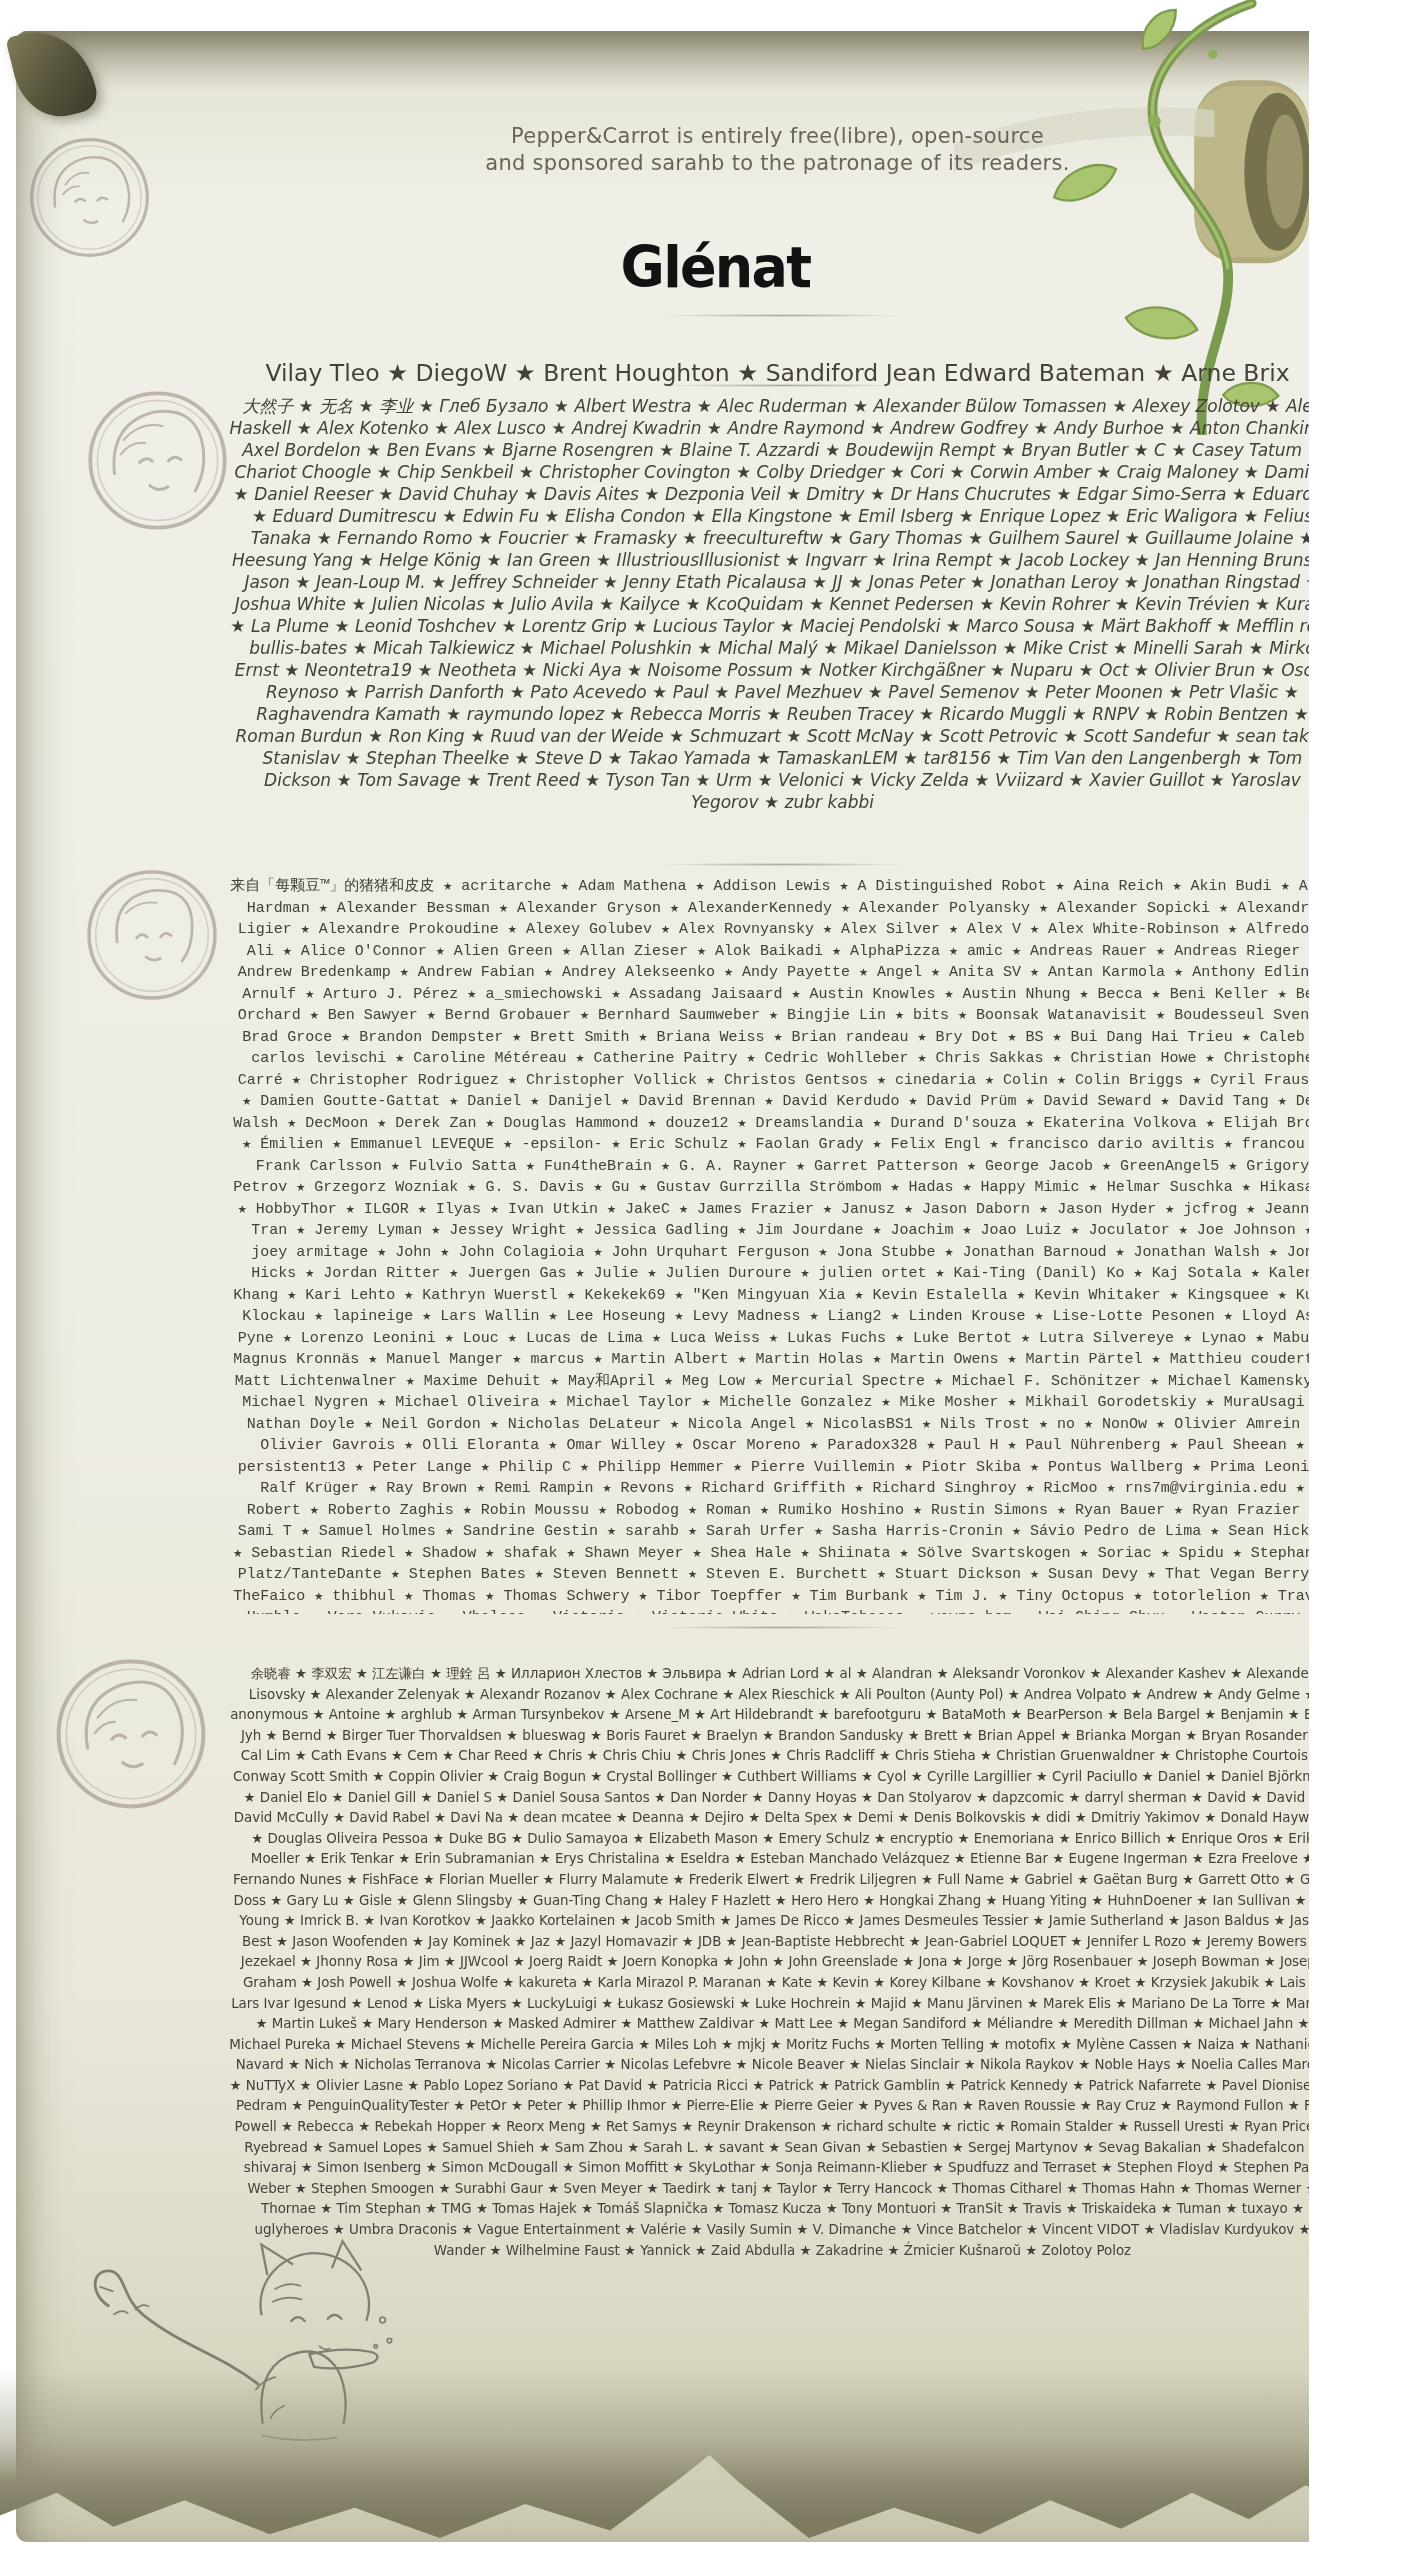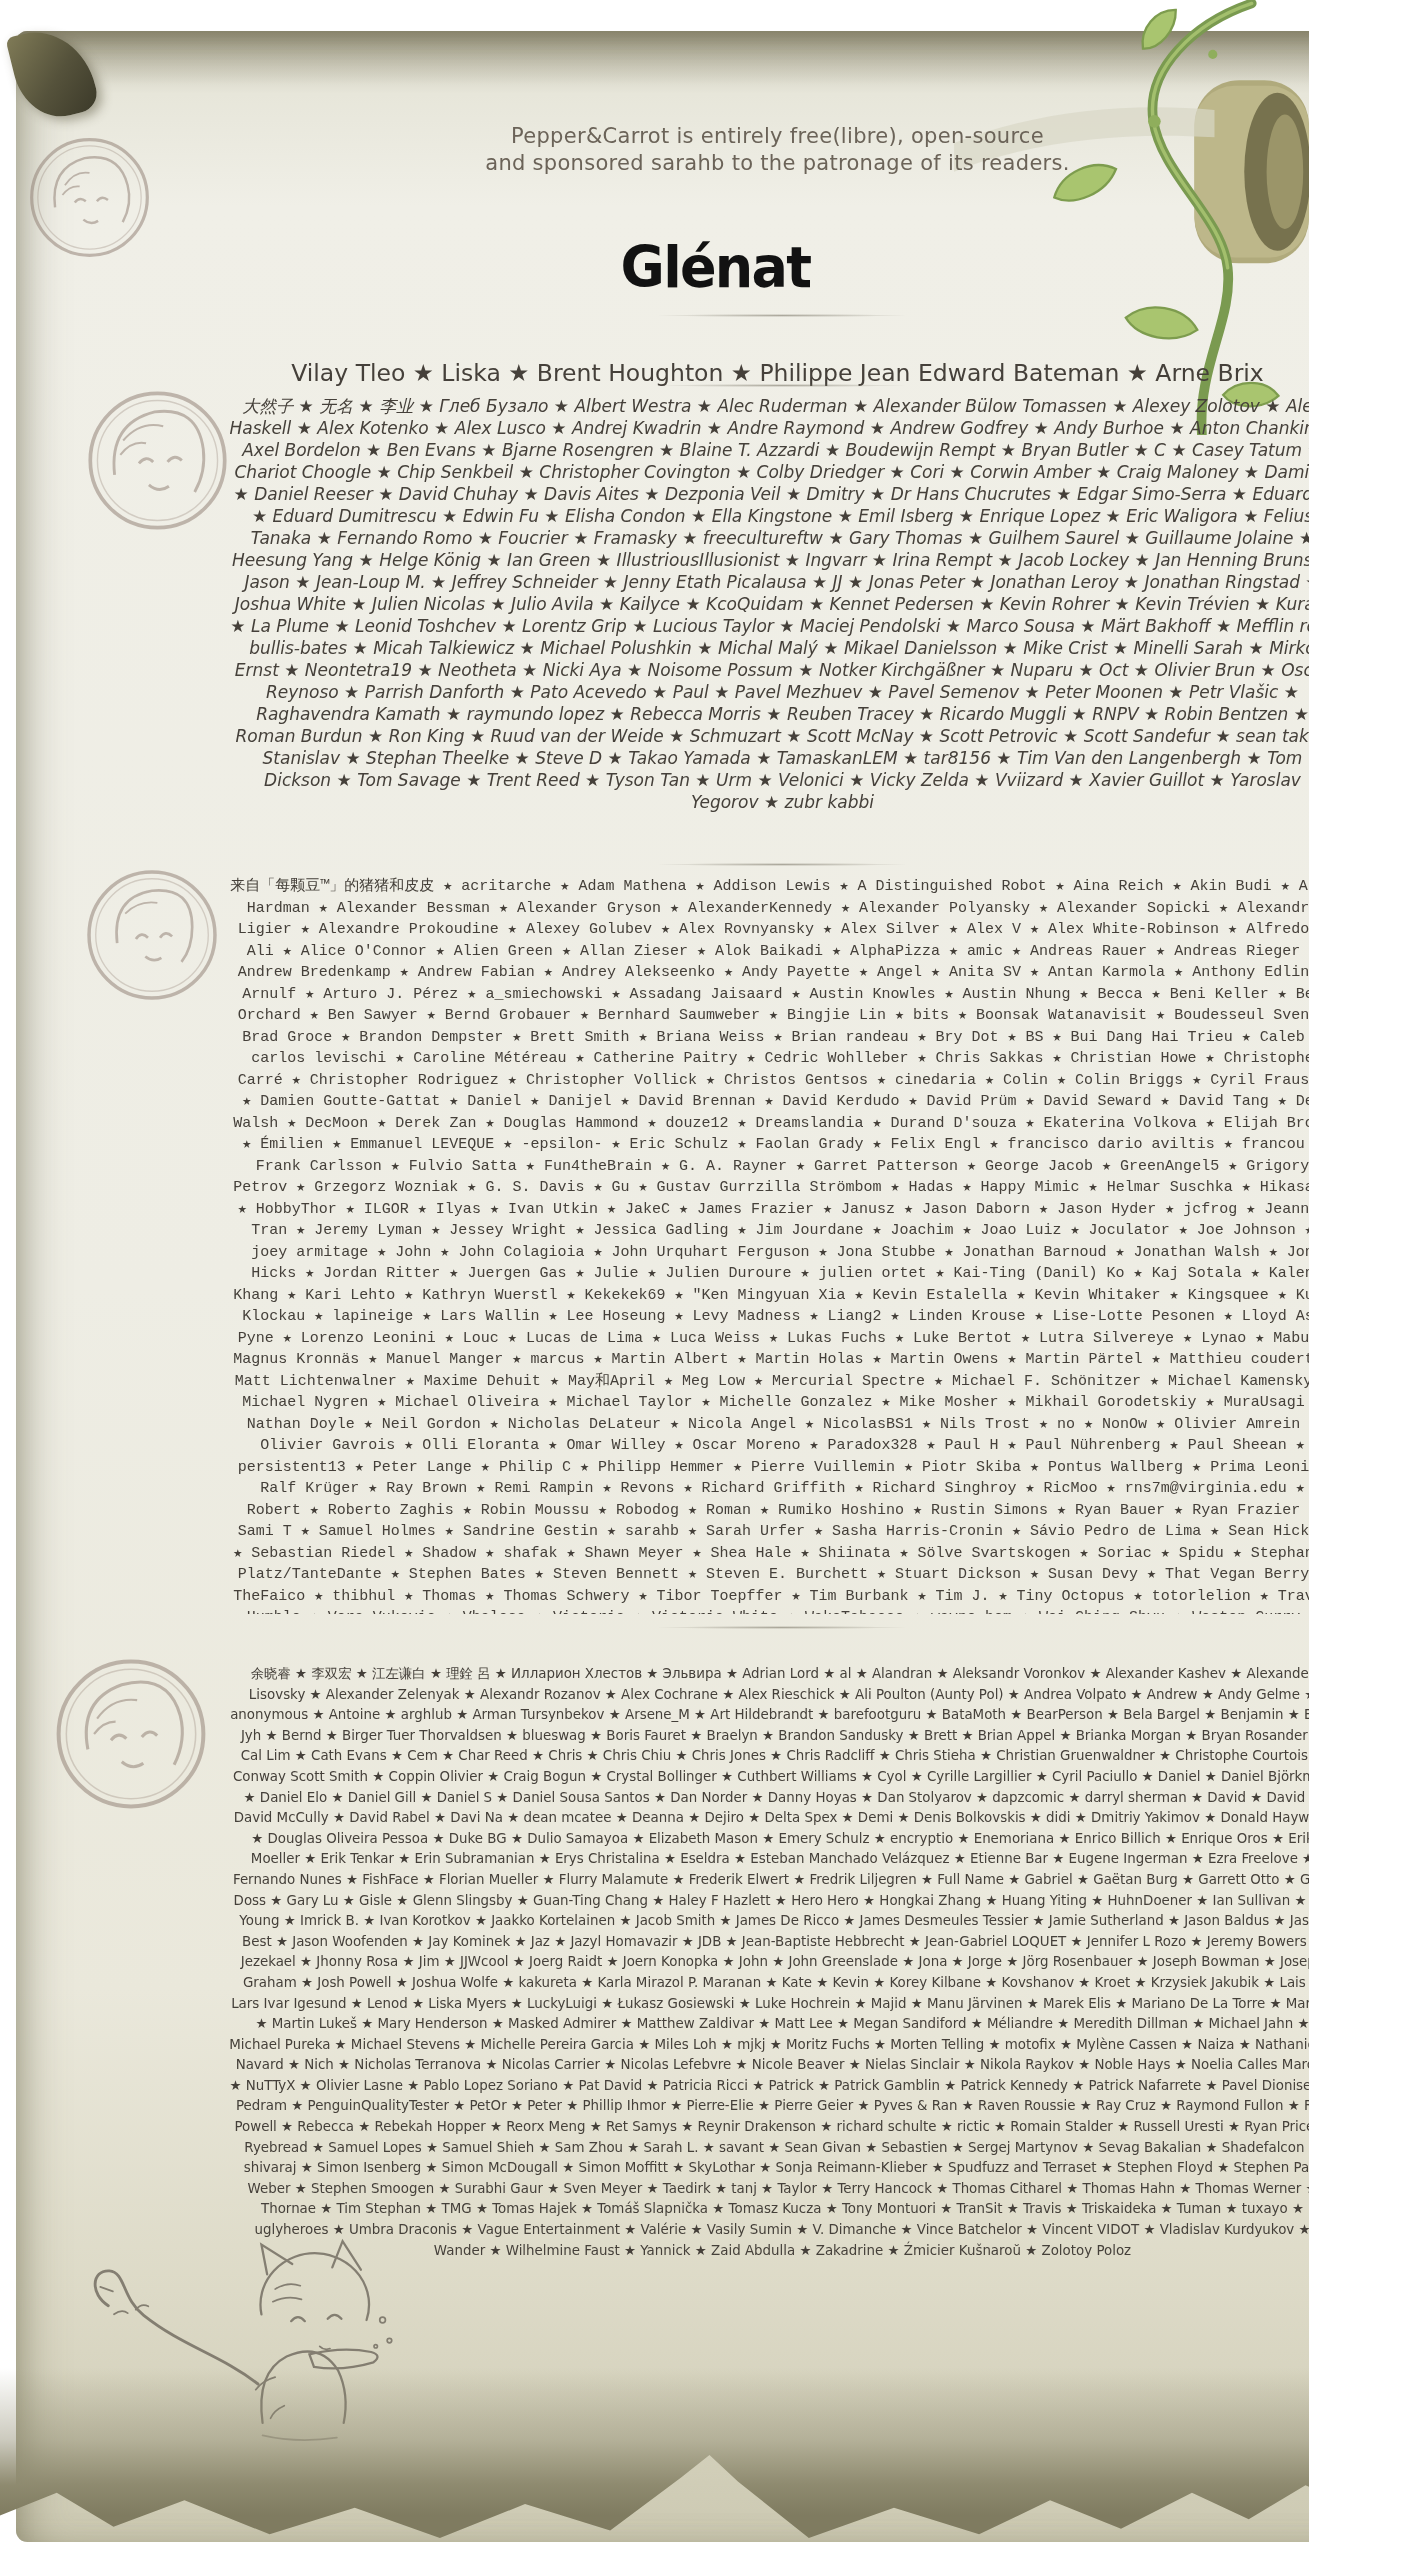--- a/index.html
+++ b/index.html
@@ -122,21 +122,21 @@
     <path d="M330,352 q60,14 130,4" stroke-width="3" opacity=".6"></path>
   </svg>
 
   <p class="intro-line" style="top:124px">Pepper&amp;Carrot is entirely free(libre), open-source</p>
   <p class="intro-line" style="top:151px">and sponsored sarahb to the patronage of its readers.</p>
 
   <p class="logo">Glénat</p>
 
   <div class="divider" style="top:314px"></div>
 
-  <p class="feat" style="top:359px">Vilay Tleo ★ Liska ★ Brent Houghton ★ Philippe Jean Edward Bateman ★ Arne Brix</p>
+  <p class="feat" style="top:359px">Vilay Tleo ★ DiegoW ★ Brent Houghton ★ Sandiford Jean Edward Bateman ★ Arne Brix</p>
 
   <div class="divider" style="top:384px"></div>
 
   <p class="names g1">大然子 ★ 无名 ★ 李业 ★ Глеб Бузало ★ Albert Westra ★ Alec Ruderman ★ Alexander Bülow Tomassen ★ Alexey Zolotov ★ Alex Haskell ★ Alex Kotenko ★ Alex Lusco ★ Andrej Kwadrin ★ Andre Raymond ★ Andrew Godfrey ★ Andy Burhoe ★ Anton Chankin ★ Axel Bordelon ★ Ben Evans ★ Bjarne Rosengren ★ Blaine T. Azzardi ★ Boudewijn Rempt ★ Bryan Butler ★ C ★ Casey Tatum ★ Chariot Choogle ★ Chip Senkbeil ★ Christopher Covington ★ Colby Driedger ★ Cori ★ Corwin Amber ★ Craig Maloney ★ Damien ★ Daniel Reeser ★ David Chuhay ★ Davis Aites ★ Dezponia Veil ★ Dmitry ★ Dr Hans Chucrutes ★ Edgar Simo-Serra ★ Eduard D ★ Eduard Dumitrescu ★ Edwin Fu ★ Elisha Condon ★ Ella Kingstone ★ Emil Isberg ★ Enrique Lopez ★ Eric Waligora ★ Felius Tanaka ★ Fernando Romo ★ Foucrier ★ Framasky ★ freecultureftw ★ Gary Thomas ★ Guilhem Saurel ★ Guillaume Jolaine ★ Heesung Yang ★ Helge König ★ Ian Green ★ IllustriousIllusionist ★ Ingvarr ★ Irina Rempt ★ Jacob Lockey ★ Jan Henning Bruns ★ Jason ★ Jean-Loup M. ★ Jeffrey Schneider ★ Jenny Etath Picalausa ★ JJ ★ Jonas Peter ★ Jonathan Leroy ★ Jonathan Ringstad ★ Joshua White ★ Julien Nicolas ★ Julio Avila ★ Kailyce ★ KcoQuidam ★ Kennet Pedersen ★ Kevin Rohrer ★ Kevin Trévien ★ Kurain ★ La Plume ★ Leonid Toshchev ★ Lorentz Grip ★ Lucious Taylor ★ Maciej Pendolski ★ Marco Sousa ★ Märt Bakhoff ★ Mefflin ross bullis-bates ★ Micah Talkiewicz ★ Michael Polushkin ★ Michal Malý ★ Mikael Danielsson ★ Mike Crist ★ Minelli Sarah ★ Mirko Ernst ★ Neontetra19 ★ Neotheta ★ Nicki Aya ★ Noisome Possum ★ Notker Kirchgäßner ★ Nuparu ★ Oct ★ Olivier Brun ★ Oscar Reynoso ★ Parrish Danforth ★ Pato Acevedo ★ Paul ★ Pavel Mezhuev ★ Pavel Semenov ★ Peter Moonen ★ Petr Vlašic ★ Raghavendra Kamath ★ raymundo lopez ★ Rebecca Morris ★ Reuben Tracey ★ Ricardo Muggli ★ RNPV ★ Robin Bentzen ★ Roman Burdun ★ Ron King ★ Ruud van der Weide ★ Schmuzart ★ Scott McNay ★ Scott Petrovic ★ Scott Sandefur ★ sean tak ★ Stanislav ★ Stephan Theelke ★ Steve D ★ Takao Yamada ★ TamaskanLEM ★ tar8156 ★ Tim Van den Langenbergh ★ Tom Dickson ★ Tom Savage ★ Trent Reed ★ Tyson Tan ★ Urm ★ Velonici ★ Vicky Zelda ★ Vviizard ★ Xavier Guillot ★ Yaroslav Yegorov ★ zubr kabbi</p>
 
   <div class="divider" style="top:863px"></div>
 
   <p class="names g2">来自「每颗豆™」的猪猪和皮皮 ★ acritarche ★ Adam Mathena ★ Addison Lewis ★ A Distinguished Robot ★ Aina Reich ★ Akin Budi ★ Alan Hardman ★ Alexander Bessman ★ Alexander Gryson ★ AlexanderKennedy ★ Alexander Polyansky ★ Alexander Sopicki ★ Alexandre Ligier ★ Alexandre Prokoudine ★ Alexey Golubev ★ Alex Rovnyansky ★ Alex Silver ★ Alex V ★ Alex White-Robinson ★ Alfredo ★ Ali ★ Alice O'Connor ★ Alien Green ★ Allan Zieser ★ Alok Baikadi ★ AlphaPizza ★ amic ★ Andreas Rauer ★ Andreas Rieger ★ Andrew Bredenkamp ★ Andrew Fabian ★ Andrey Alekseenko ★ Andy Payette ★ Angel ★ Anita SV ★ Antan Karmola ★ Anthony Edlin ★ Arnulf ★ Arturo J. Pérez ★ a_smiechowski ★ Assadang Jaisaard ★ Austin Knowles ★ Austin Nhung ★ Becca ★ Beni Keller ★ Ben Orchard ★ Ben Sawyer ★ Bernd Grobauer ★ Bernhard Saumweber ★ Bingjie Lin ★ bits ★ Boonsak Watanavisit ★ Boudesseul Sven ★ Brad Groce ★ Brandon Dempster ★ Brett Smith ★ Briana Weiss ★ Brian randeau ★ Bry Dot ★ BS ★ Bui Dang Hai Trieu ★ Caleb ★ carlos levischi ★ Caroline Météreau ★ Catherine Paitry ★ Cedric Wohlleber ★ Chris Sakkas ★ Christian Howe ★ Christophe Carré ★ Christopher Rodriguez ★ Christopher Vollick ★ Christos Gentsos ★ cinedaria ★ Colin ★ Colin Briggs ★ Cyril Frausti ★ Damien Goutte-Gattat ★ Daniel ★ Danijel ★ David Brennan ★ David Kerdudo ★ David Prüm ★ David Seward ★ David Tang ★ Deb Walsh ★ DecMoon ★ Derek Zan ★ Douglas Hammond ★ douze12 ★ Dreamslandia ★ Durand D'souza ★ Ekaterina Volkova ★ Elijah Brown ★ Émilien ★ Emmanuel LEVEQUE ★ -epsilon- ★ Eric Schulz ★ Faolan Grady ★ Felix Engl ★ francisco dario aviltis ★ francou ★ Frank Carlsson ★ Fulvio Satta ★ Fun4theBrain ★ G. A. Rayner ★ Garret Patterson ★ George Jacob ★ GreenAngel5 ★ Grigory Petrov ★ Grzegorz Wozniak ★ G. S. Davis ★ Gu ★ Gustav Gurrzilla Strömbom ★ Hadas ★ Happy Mimic ★ Helmar Suschka ★ Hikasawr ★ HobbyThor ★ ILGOR ★ Ilyas ★ Ivan Utkin ★ JakeC ★ James Frazier ★ Janusz ★ Jason Daborn ★ Jason Hyder ★ jcfrog ★ Jeannie Tran ★ Jeremy Lyman ★ Jessey Wright ★ Jessica Gadling ★ Jim Jourdane ★ Joachim ★ Joao Luiz ★ Joculator ★ Joe Johnson ★ joey armitage ★ John ★ John Colagioia ★ John Urquhart Ferguson ★ Jona Stubbe ★ Jonathan Barnoud ★ Jonathan Walsh ★ Jon Hicks ★ Jordan Ritter ★ Juergen Gas ★ Julie ★ Julien Duroure ★ julien ortet ★ Kai-Ting (Danil) Ko ★ Kaj Sotala ★ Kalen Khang ★ Kari Lehto ★ Kathryn Wuerstl ★ Kekekek69 ★ "Ken Mingyuan Xia ★ Kevin Estalella ★ Kevin Whitaker ★ Kingsquee ★ Kurt Klockau ★ lapineige ★ Lars Wallin ★ Lee Hoseung ★ Levy Madness ★ Liang2 ★ Linden Krouse ★ Lise-Lotte Pesonen ★ Lloyd Ash Pyne ★ Lorenzo Leonini ★ Louc ★ Lucas de Lima ★ Luca Weiss ★ Lukas Fuchs ★ Luke Bertot ★ Lutra Silvereye ★ Lynao ★ Mabu ★ Magnus Kronnäs ★ Manuel Manger ★ marcus ★ Martin Albert ★ Martin Holas ★ Martin Owens ★ Martin Pärtel ★ Matthieu coudert ★ Matt Lichtenwalner ★ Maxime Dehuit ★ May和April ★ Meg Low ★ Mercurial Spectre ★ Michael F. Schönitzer ★ Michael Kamensky ★ Michael Nygren ★ Michael Oliveira ★ Michael Taylor ★ Michelle Gonzalez ★ Mike Mosher ★ Mikhail Gorodetskiy ★ MuraUsagi ★ Nathan Doyle ★ Neil Gordon ★ Nicholas DeLateur ★ Nicola Angel ★ NicolasBS1 ★ Nils Trost ★ no ★ NonOw ★ Olivier Amrein ★ Olivier Gavrois ★ Olli Eloranta ★ Omar Willey ★ Oscar Moreno ★ Paradox328 ★ Paul H ★ Paul Nührenberg ★ Paul Sheean ★ persistent13 ★ Peter Lange ★ Philip C ★ Philipp Hemmer ★ Pierre Vuillemin ★ Piotr Skiba ★ Pontus Wallberg ★ Prima Leoni ★ Ralf Krüger ★ Ray Brown ★ Remi Rampin ★ Revons ★ Richard Griffith ★ Richard Singhroy ★ RicMoo ★ rns7m@virginia.edu ★ Robert ★ Roberto Zaghis ★ Robin Moussu ★ Robodog ★ Roman ★ Rumiko Hoshino ★ Rustin Simons ★ Ryan Bauer ★ Ryan Frazier ★ Sami T ★ Samuel Holmes ★ Sandrine Gestin ★ sarahb ★ Sarah Urfer ★ Sasha Harris-Cronin ★ Sávio Pedro de Lima ★ Sean Hickey ★ Sebastian Riedel ★ Shadow ★ shafak ★ Shawn Meyer ★ Shea Hale ★ Shiinata ★ Sölve Svartskogen ★ Soriac ★ Spidu ★ Stephanie Platz/TanteDante ★ Stephen Bates ★ Steven Bennett ★ Steven E. Burchett ★ Stuart Dickson ★ Susan Devy ★ That Vegan Berry ★ TheFaico ★ thibhul ★ Thomas ★ Thomas Schwery ★ Tibor Toepffer ★ Tim Burbank ★ Tim J. ★ Tiny Octopus ★ totorlelion ★ Travis Humble ★ Vera Vukovic ★ Vhalesa ★ Victoria ★ Victoria White ★ WakoTabacco ★ wayne hom ★ Wei-Ching Shyu ★ Westen Curry ★ William Crumpler ★ Xavier Claude ★ Yalyn Vinkindo ★ Yann Delaby ★ Yann Kervran ★ Yun Liu ★ Zedwimer ★ Zeni Pong</p>
 
   <div class="divider" style="top:1626px"></div>

